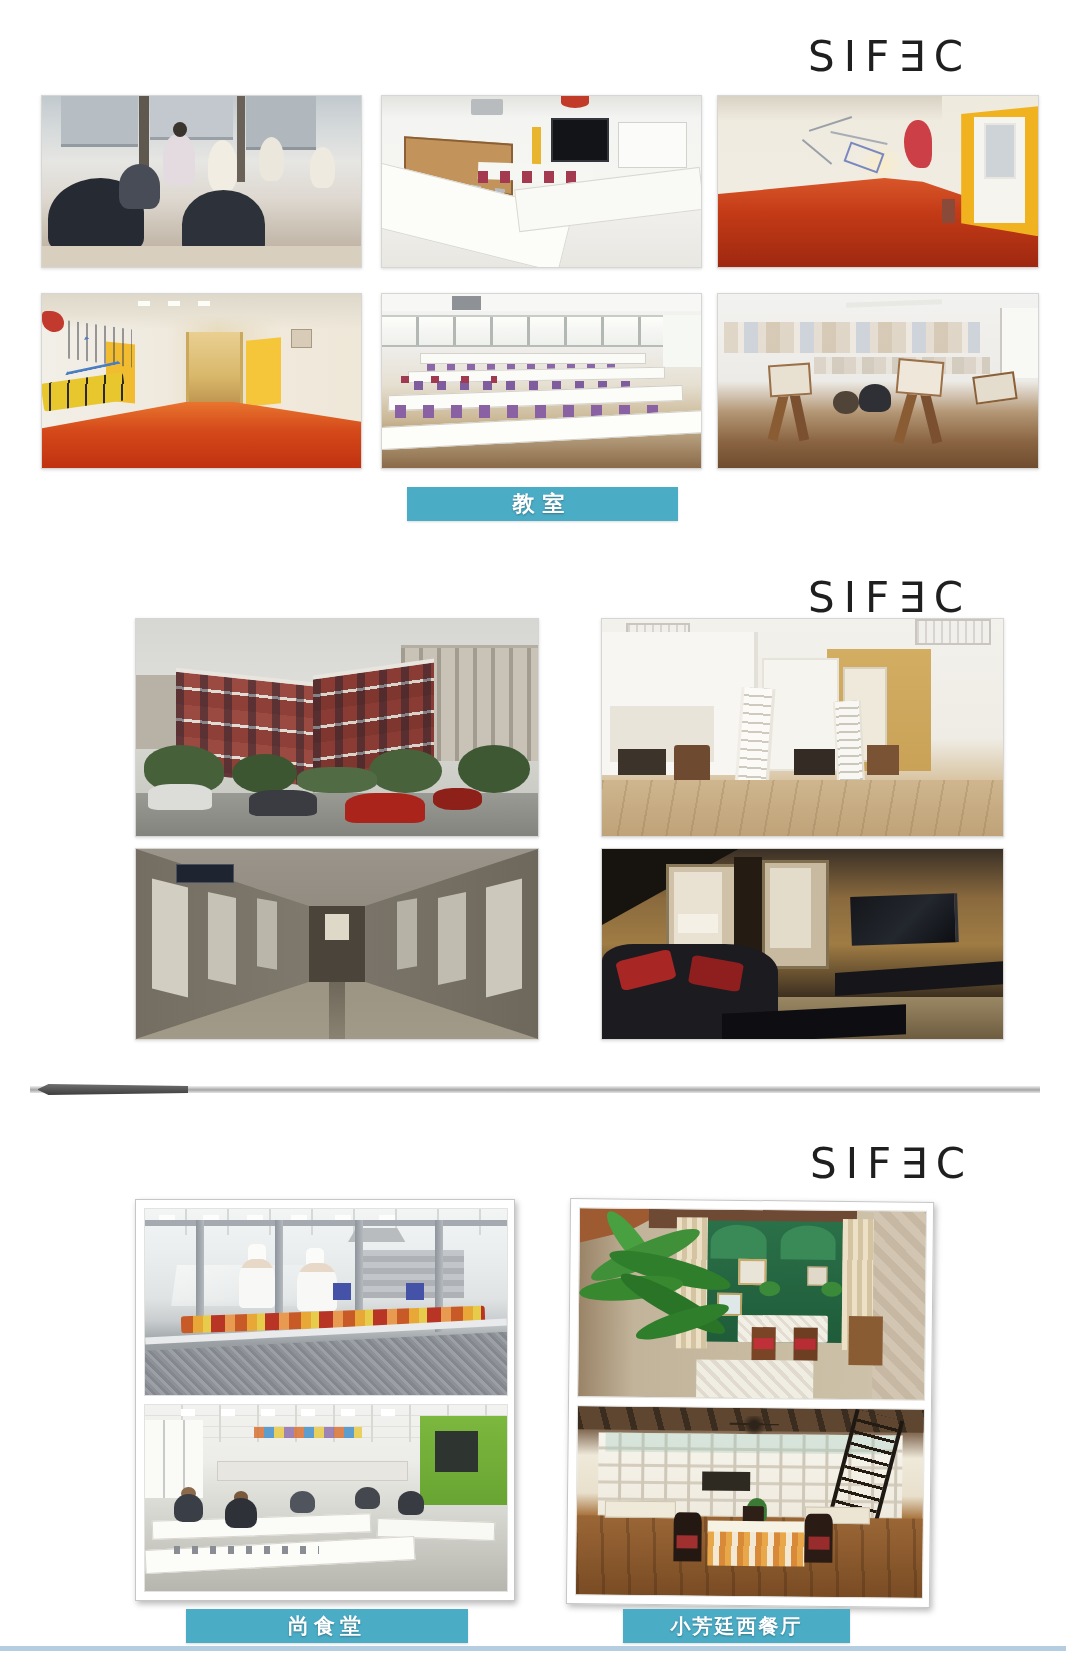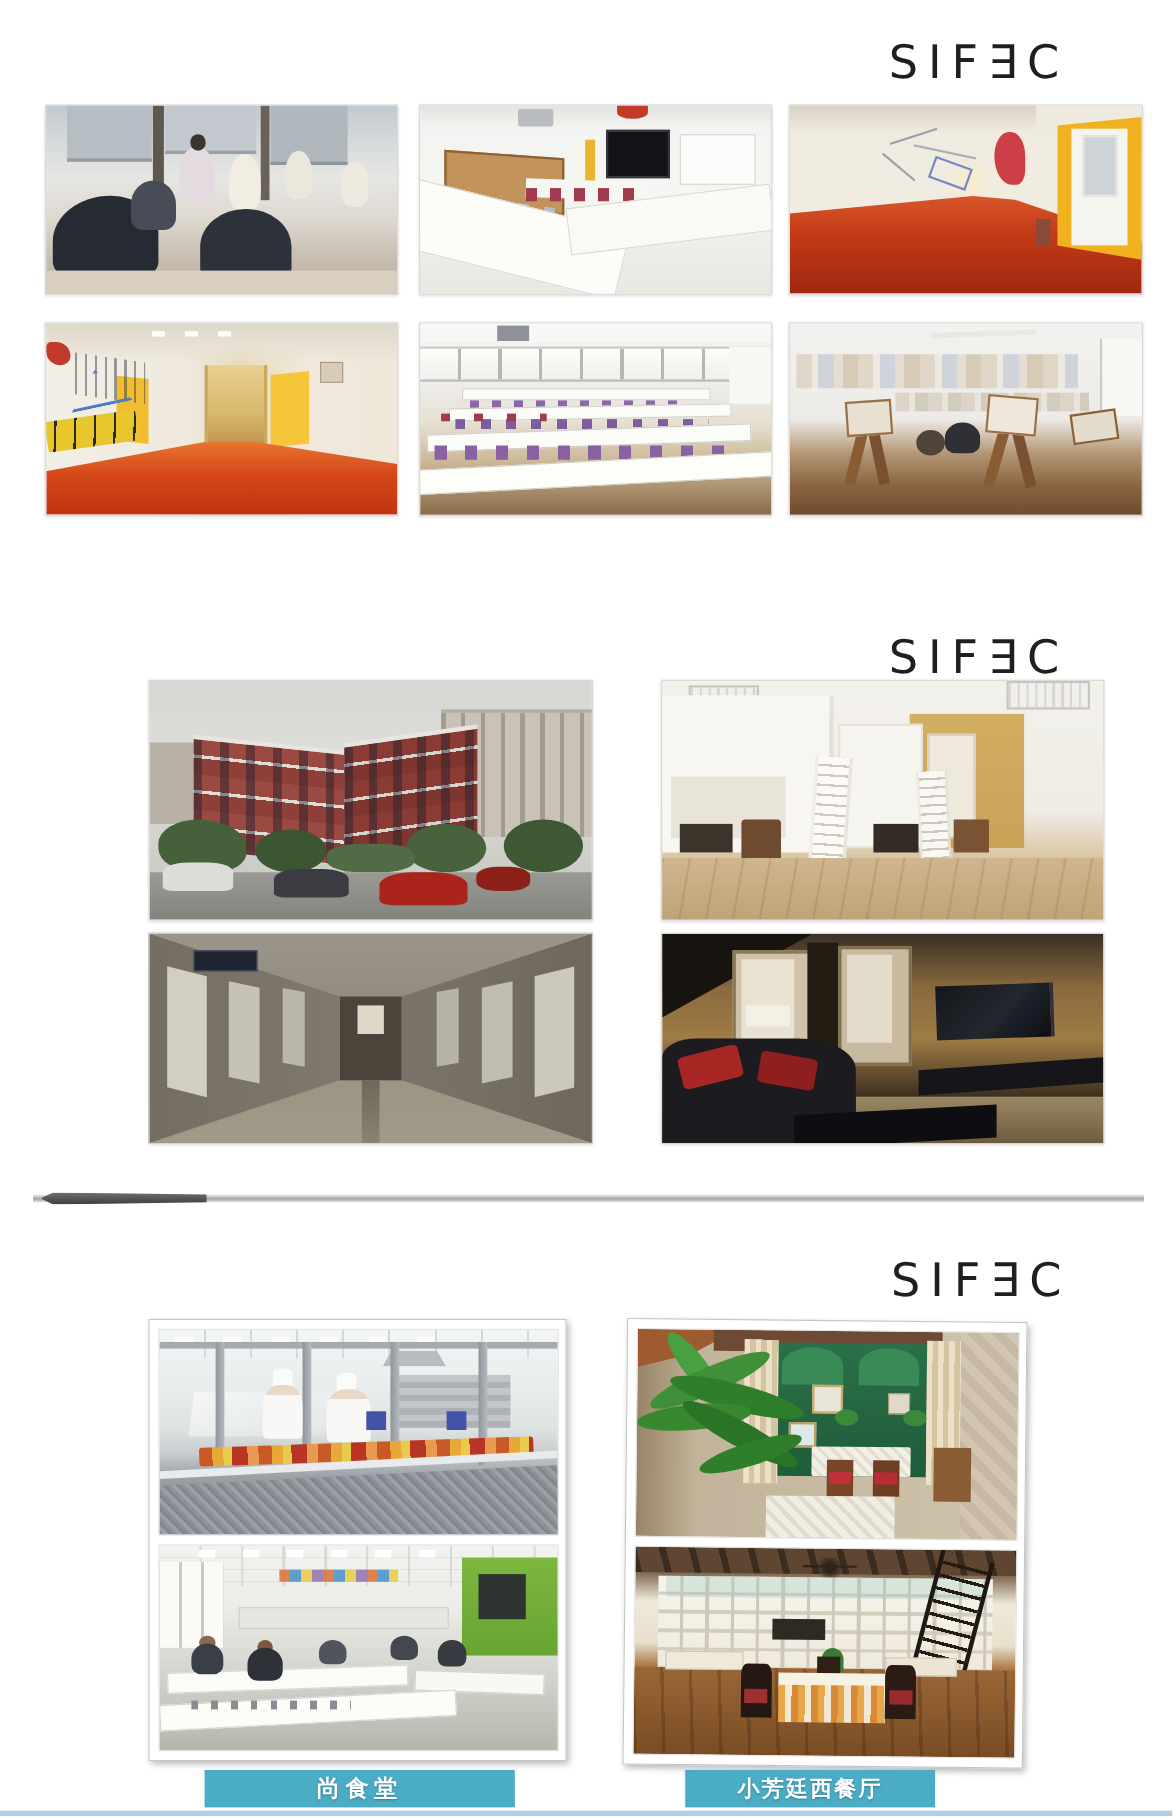--- a/index.html
+++ b/index.html
@@ -116,20 +116,23 @@
     <div class="el" style="left:23%;top:44%;width:3%;height:40%;background:#7a5030;transform:rotate(-12deg);"></div>
     <div class="el" style="left:16%;top:40%;width:12%;height:16%;background:#e8e0d0;border:2px solid #9a7048;transform:rotate(-4deg);"></div>
     <div class="el" style="left:58%;top:42%;width:3%;height:44%;background:#8a5c34;transform:rotate(16deg);"></div>
     <div class="el" style="left:64%;top:42%;width:3%;height:44%;background:#7a5030;transform:rotate(-14deg);"></div>
     <div class="el" style="left:56%;top:38%;width:13%;height:18%;background:#efe8da;border:2px solid #9a7048;transform:rotate(5deg);"></div>
     <div class="el" style="left:80%;top:46%;width:12%;height:14%;background:#e4dccc;border:2px solid #8a6038;transform:rotate(-8deg);"></div>
     <div class="el" style="left:44%;top:52%;width:10%;height:16%;background:#2e3036;border-radius:50% 50% 30% 30%;"></div>
     <div class="el" style="left:36%;top:56%;width:8%;height:13%;background:#504438;border-radius:50%;"></div>
   </div>
 
+  <div class="banner" style="left:407px;top:487px;width:271px;height:34px;letter-spacing:8px;">
+      <span>教室</span>
+    </div>
 
   <div class="logo" style="left:808px;top:577px;">SIF∃C</div>
 
   <div class="ph" style="left:135px;top:618px;width:402px;height:217px;background:linear-gradient(180deg,#d6d7d3 0%,#dfdfdb 40%,#c2c2bb 100%);">
     <div class="el" style="left:66%;top:12%;width:34%;height:52%;background:repeating-linear-gradient(90deg,rgba(90,85,75,.35) 0 4px,transparent 4px 18px),#c9c2b6;border-top:3px solid #b5aea2;"></div>
     <div class="el" style="left:0;top:26%;width:14%;height:34%;background:#b8b2a6;"></div>
     <div class="el" style="left:10%;top:26%;width:34%;height:46%;background:repeating-linear-gradient(90deg,rgba(30,30,45,.45) 0 8px,transparent 8px 24px),repeating-linear-gradient(180deg,#9a4a40 0 14px,#e0dcd4 14px 17px,#8e4038 17px 32px);transform:skewY(6deg);border-top:4px solid #e8e5de;"></div>
     <div class="el" style="left:44%;top:22%;width:30%;height:52%;background:repeating-linear-gradient(90deg,rgba(30,30,45,.45) 0 8px,transparent 8px 22px),repeating-linear-gradient(180deg,#8a3c34 0 15px,#d8d4cc 15px 18px,#7e362e 18px 32px);transform:skewY(-8deg);border-top:4px solid #e8e5de;"></div>
     <div class="el" style="left:2%;top:58%;width:20%;height:22%;background:#46603a;border-radius:50% 60% 40% 50%;"></div>
     <div class="el" style="left:24%;top:62%;width:16%;height:18%;background:#3c5632;border-radius:55%;"></div>

